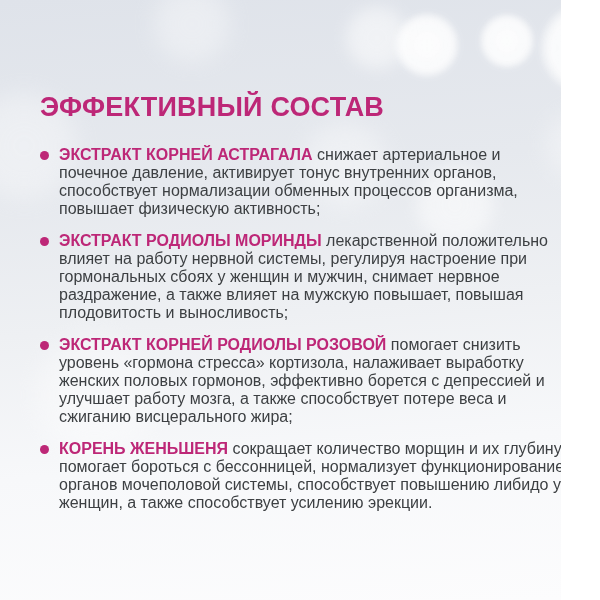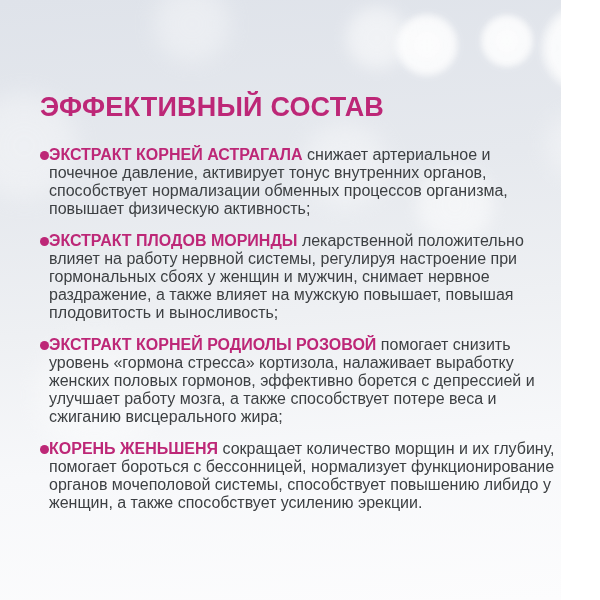--- a/index.html
+++ b/index.html
@@ -49,20 +49,21 @@
   }
 
   ul.bullet-list {
     list-style: none;
     margin: 0;
     padding: 0;
   }
   ul.bullet-list li {
     display: flex;
     align-items: flex-start;
+    gap: 10px;
     margin: 0 0 14px 0;
     font-size: 16px;
     line-height: 18px;
     color: #3d4043;
   }
   ul.bullet-list li:last-child { margin-bottom: 0; }
 
   .dot {
     flex: 0 0 auto;
     width: 9px;
@@ -101,21 +102,21 @@
 
     <ul class="bullet-list">
 
       <li>
         <span class="dot"></span>
         <span class="bullet-text"><span class="lead">ЭКСТРАКТ КОРНЕЙ АСТРАГАЛА</span><span class="rest"> снижает артериальное и почечное давление, активирует тонус внутренних органов, способствует нормализации обменных процессов организма, повышает физическую активность;</span></span>
       </li>
 
       <li>
         <span class="dot"></span>
-        <span class="bullet-text"><span class="lead">ЭКСТРАКТ ПЛОДОВ МОРИНДЫ</span><span class="rest"> лекарственной положительно влияет на работу нервной системы, регулируя настроение при гормональных сбоях у женщин и мужчин, снимает нервное раздражение, а также влияет на мужскую повышает, повышая плодовитость и выносливость;</span></span>
+        <span class="bullet-text"><span class="lead">ЭКСТРАКТ РОДИОЛЫ МОРИНДЫ</span><span class="rest"> лекарственной положительно влияет на работу нервной системы, регулируя настроение при гормональных сбоях у женщин и мужчин, снимает нервное раздражение, а также влияет на мужскую повышает, повышая плодовитость и выносливость;</span></span>
       </li>
 
       <li>
         <span class="dot"></span>
         <span class="bullet-text"><span class="lead">ЭКСТРАКТ КОРНЕЙ РОДИОЛЫ РОЗОВОЙ</span><span class="rest"> помогает снизить уровень «гормона стресса» кортизола, налаживает выработку женских половых гормонов, эффективно борется с депрессией и улучшает работу мозга, а также способствует потере веса и сжиганию висцерального жира;</span></span>
       </li>
 
       <li>
         <span class="dot"></span>
         <span class="bullet-text"><span class="lead">КОРЕНЬ ЖЕНЬШЕНЯ</span><span class="rest"> сокращает количество морщин и их глубину, помогает бороться с бессонницей, нормализует функционирование органов мочеполовой системы, способствует повышению либидо у женщин, а также способствует усилению эрекции.</span></span>

